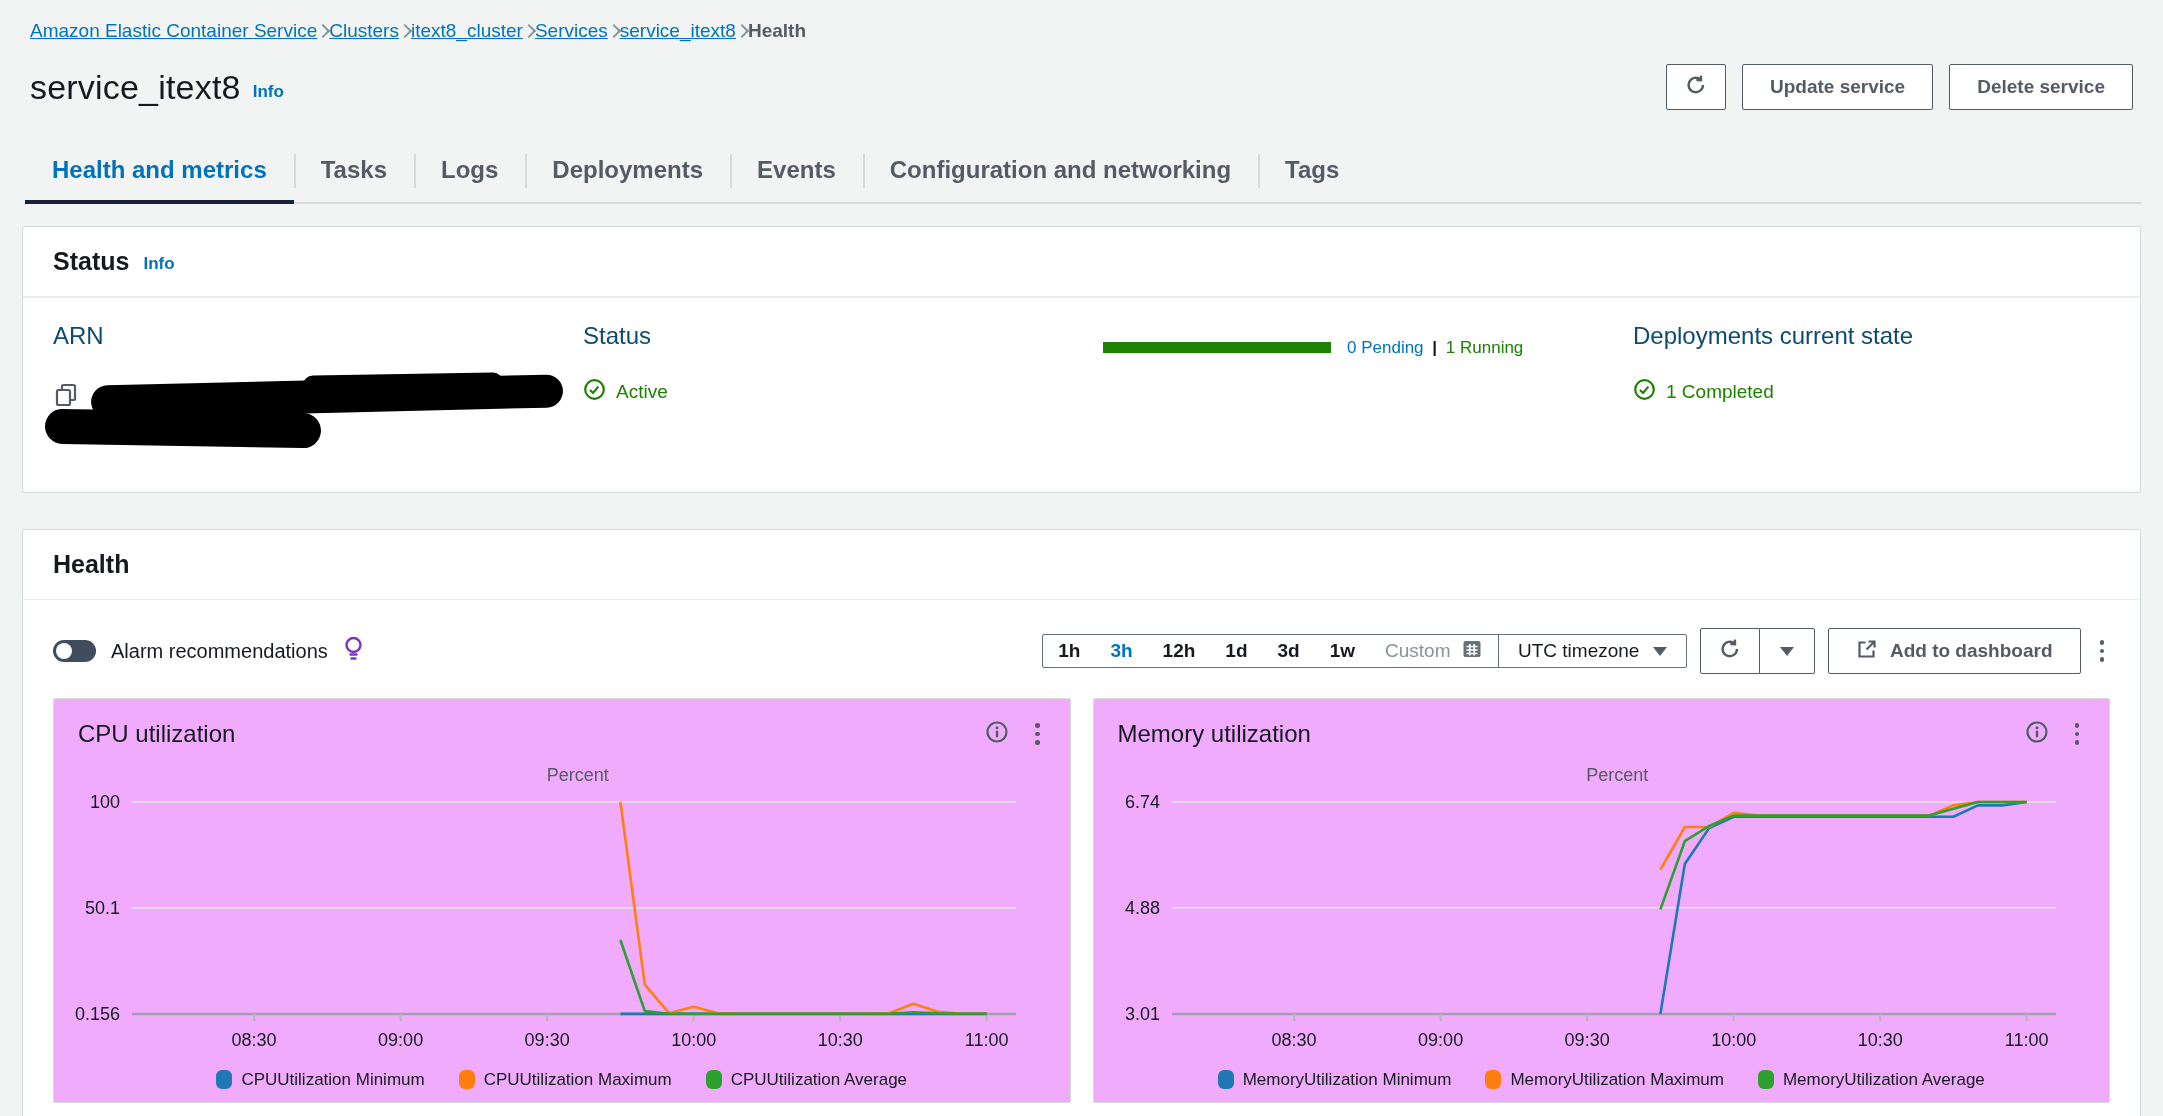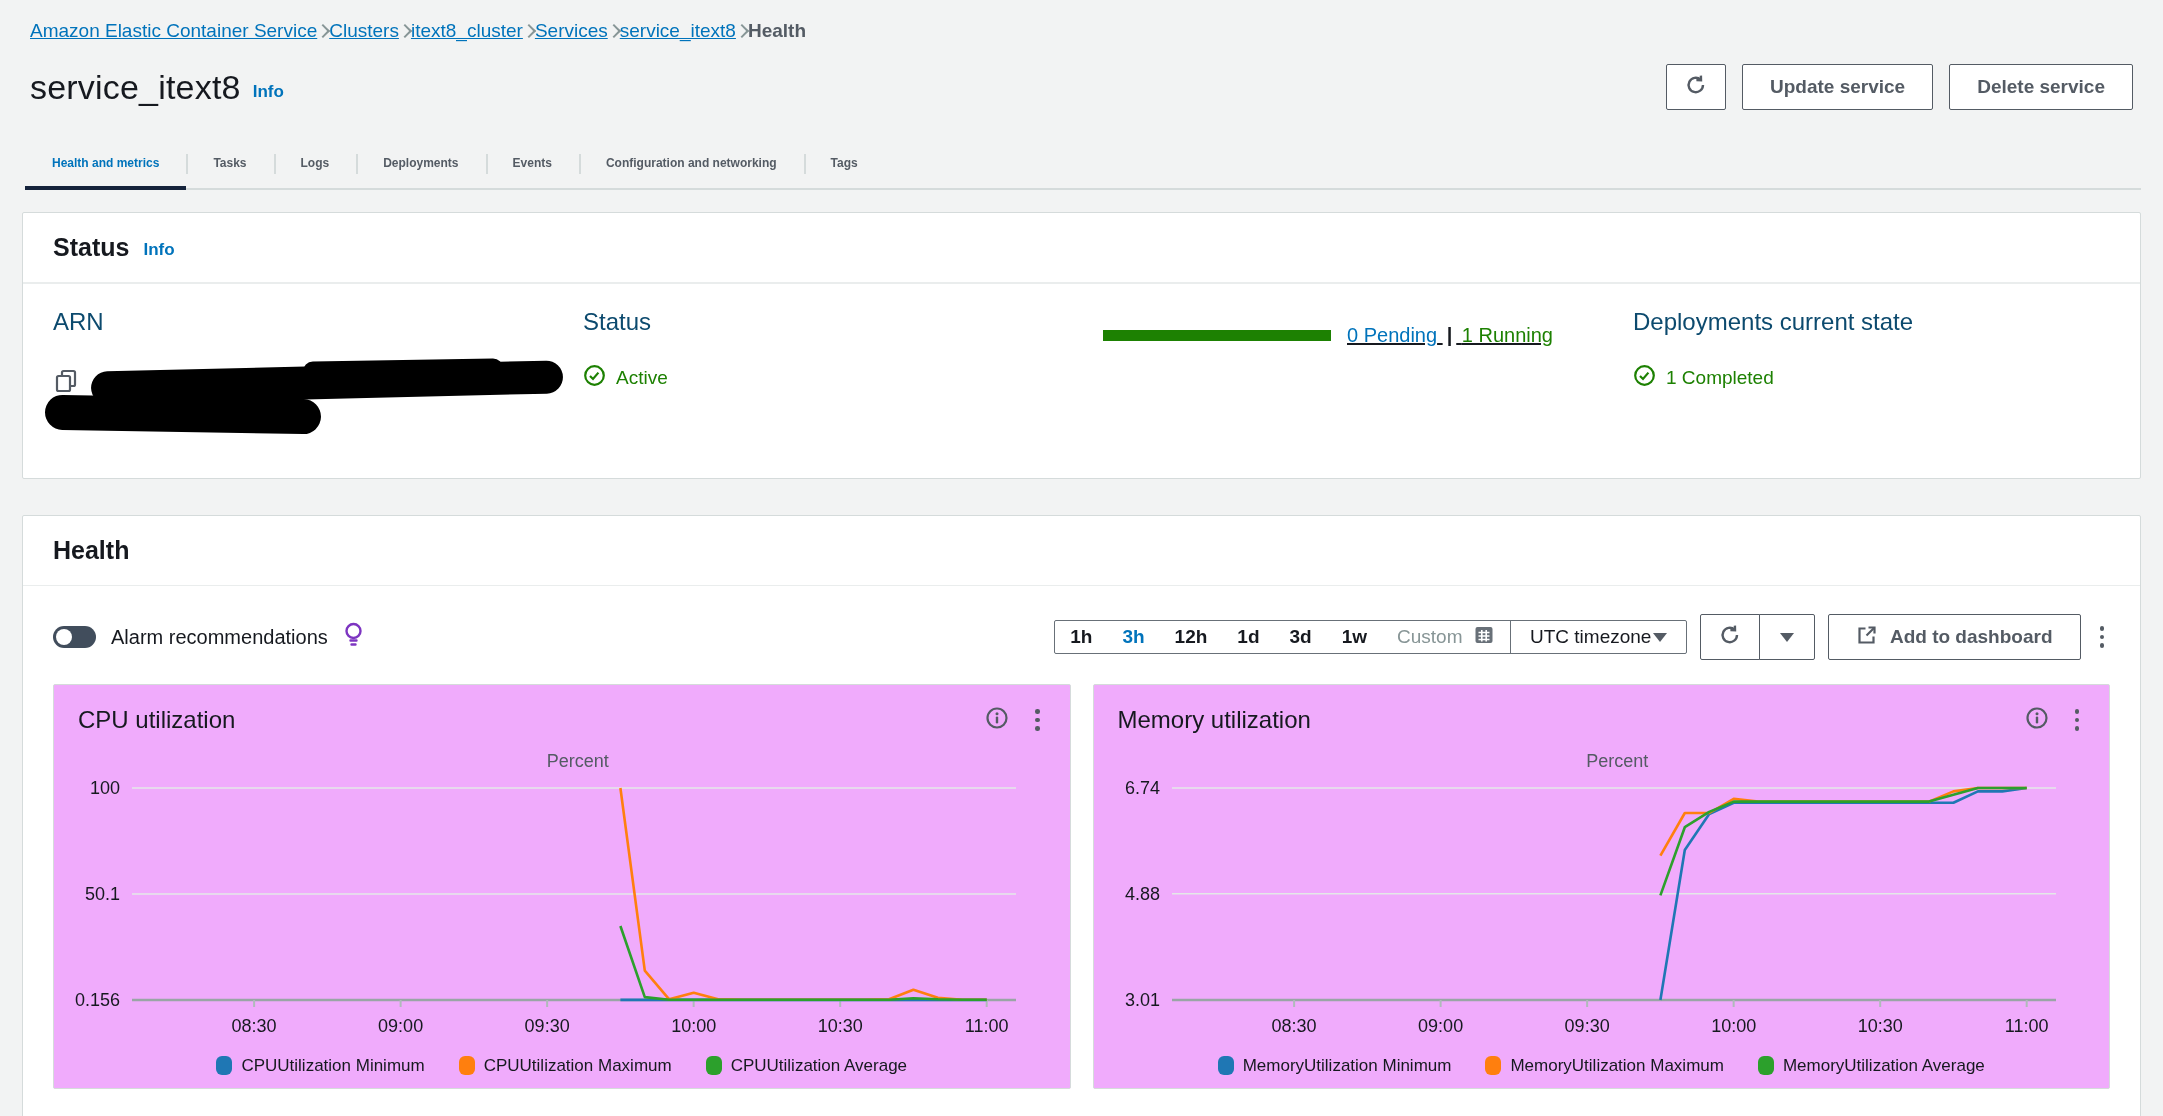--- a/index.html
+++ b/index.html
@@ -18,21 +18,21 @@
   .title-row { display:flex; justify-content:space-between; align-items:center; padding:22px 30px 0 30px; }
   .title-left { display:flex; align-items:flex-start; gap:12px; }
   .page-title { font-size:34px; font-weight:500; letter-spacing:.2px; }
   .info-link { color:#0073bb; font-size:17px; font-weight:700; cursor:pointer; margin-top:14px; }
   .actions { display:flex; gap:16px; }
   .btn { background:#fff; border:1.5px solid #545b64; border-radius:2px; color:#545b64;
          font-weight:700; font-size:19px; height:46px; display:flex; align-items:center; padding:0 27px; cursor:pointer; font-family:inherit; }
   .btn-icononly { padding:0 17px; }
   
   .tabs { display:flex; margin:34px 22px 0 25px; border-bottom:2px solid #d5dbdb; }
-  .tab { position:relative; padding:12px 27px 18px; font-size:12px; font-weight:700; color:#545b64; cursor:pointer; white-space:nowrap; }
+  .tab { position:relative; padding:12px 27px 18px; font-size:24px; font-weight:700; color:#545b64; cursor:pointer; white-space:nowrap; }
   .tab:not(:first-child)::before { content:""; position:absolute; left:0; top:10px; bottom:14px; width:2px; background:#d5dbdb; }
   .tab.active { color:#0073bb; }
   .tab.active::after { content:""; position:absolute; left:0; right:0; bottom:-2px; height:4px; background:#15233b; }
   
   .card { background:#fff; border:1.5px solid #d5dbdb; border-radius:2px; margin:0 22px; }
   .status-card { margin-top:22px; }
   .health-card { margin-top:36px; }
   .card-header { padding:20px 30px; display:flex; align-items:center; gap:14px; }
   .card-title { font-size:25px; font-weight:700; }
   .card-divider { height:1.5px; background:#eaeded; }
@@ -42,36 +42,36 @@
   .arn-line { position:relative; height:84px; }
   .copy-icon { position:absolute; left:0; top:4px; cursor:pointer; }
   .blob { position:absolute; background:#000; border-radius:18px; }
   .blob1 { left:38px; top:2px; width:472px; height:33px; transform:rotate(-1.4deg); }
   .blob1b { left:250px; top:-4px; width:200px; height:20px; border-radius:10px; transform:rotate(-1deg); }
   .blob2 { left:-8px; top:33px; width:276px; height:35px; transform:rotate(1deg); border-radius:20px; }
   .green-value { display:flex; align-items:center; gap:10px; font-size:19px; color:#1d8102; }
   .tasks-row { display:flex; align-items:center; gap:16px; margin-top:16px; }
   .progress { width:228px; height:11px; background:#eaeded; }
   .progress-fill { height:100%; background:#1d8102; }
-  .tasks-text { font-size:20px;text-decoration:underline; }
+  .tasks-text { font-size:17px; }
   .pending { color:#0073bb; }
   .tasks-sep { font-weight:700; color:#16191f; padding:0 4px; }
   .running { color:#1d8102; }
   
   .health-controls { display:flex; justify-content:space-between; align-items:center; padding:28px 30px 0; }
   .toggle-group { display:flex; align-items:center; gap:15px; font-size:20px; }
   .toggle { width:43px; height:22px; border-radius:11px; background:#414d5c; position:relative; cursor:pointer; flex:none; }
   .toggle-knob { position:absolute; left:3px; top:3px; width:16px; height:16px; border-radius:50%; background:#fff; }
   .controls-right { display:flex; align-items:center; gap:13px; }
   .time-control { display:flex; align-items:center; border:1.5px solid #687078; border-radius:2px; background:#fff; height:34px; }
   .time-opt { padding:0 15px; font-size:19px; font-weight:700; color:#16191f; cursor:pointer; }
   .time-opt.active { color:#0073bb; }
   .time-custom { display:flex; align-items:center; gap:10px; padding:0 15px; font-size:19px; color:#879596; cursor:pointer; }
   .time-divider { width:1.5px; align-self:stretch; background:#687078; }
-  .tz-select { display:flex; align-items:center; gap:2px; padding:0 19px; font-size:19px; cursor:pointer; height:100%; }
+  .tz-select { display:flex; align-items:center; gap:14px; padding:0 19px; font-size:19px; cursor:pointer; height:100%; }
   .caret { width:0; height:0; border-left:7px solid transparent; border-right:7px solid transparent; border-top:9px solid #545b64; }
   .split { display:flex; }
   .split .btn:first-child { border-radius:2px 0 0 2px; }
   .split .btn:last-child { border-radius:0 2px 2px 0; margin-left:-1.5px; padding:0 20px; }
   .btn-with-icon { gap:12px; }
   .kebab { display:flex; flex-direction:column; gap:4px; padding:4px 6px; cursor:pointer; }
   .kebab span { width:4.5px; height:4.5px; border-radius:50%; background:#545b64; }
   
   .charts-row { display:flex; gap:22px; padding:24px 30px 40px; }
   .chart-card { flex:1; border:1.5px solid #d5dbdb; border-radius:2px; background:#f0abfc; padding-bottom:12px; min-width:0; }

